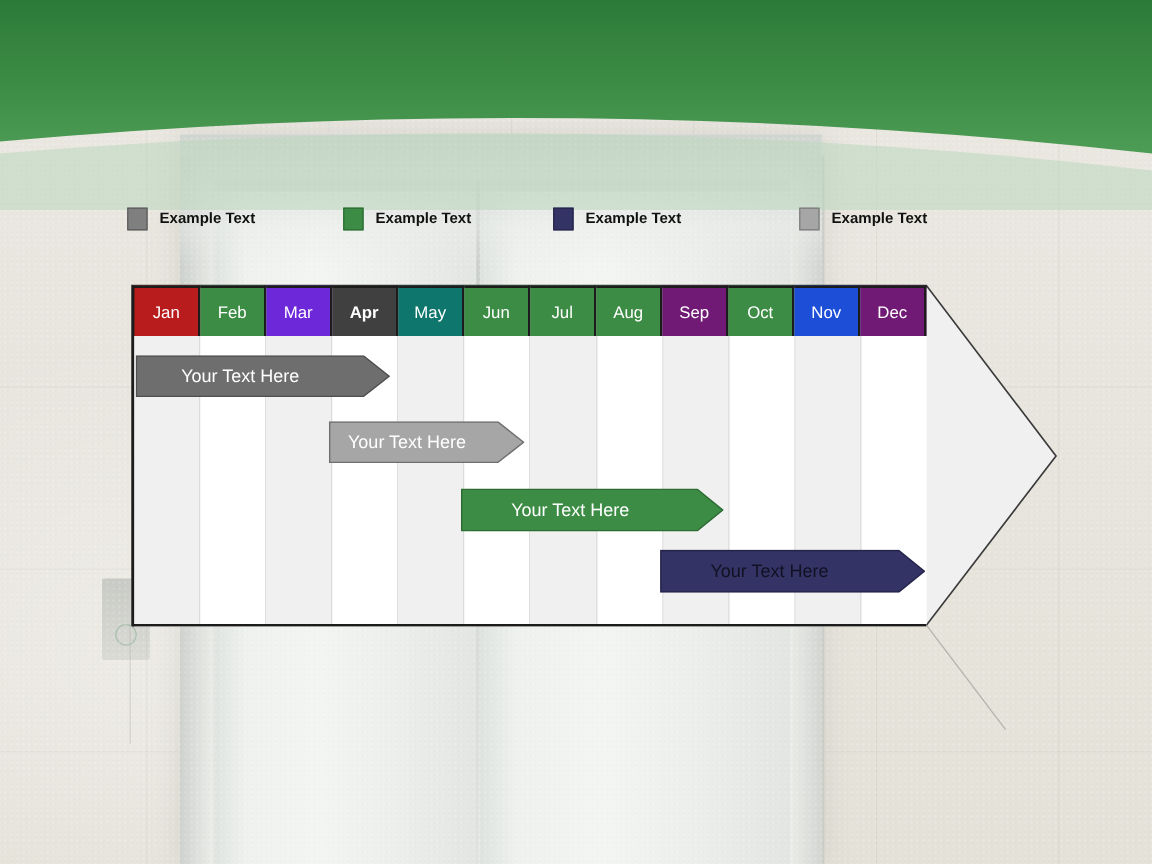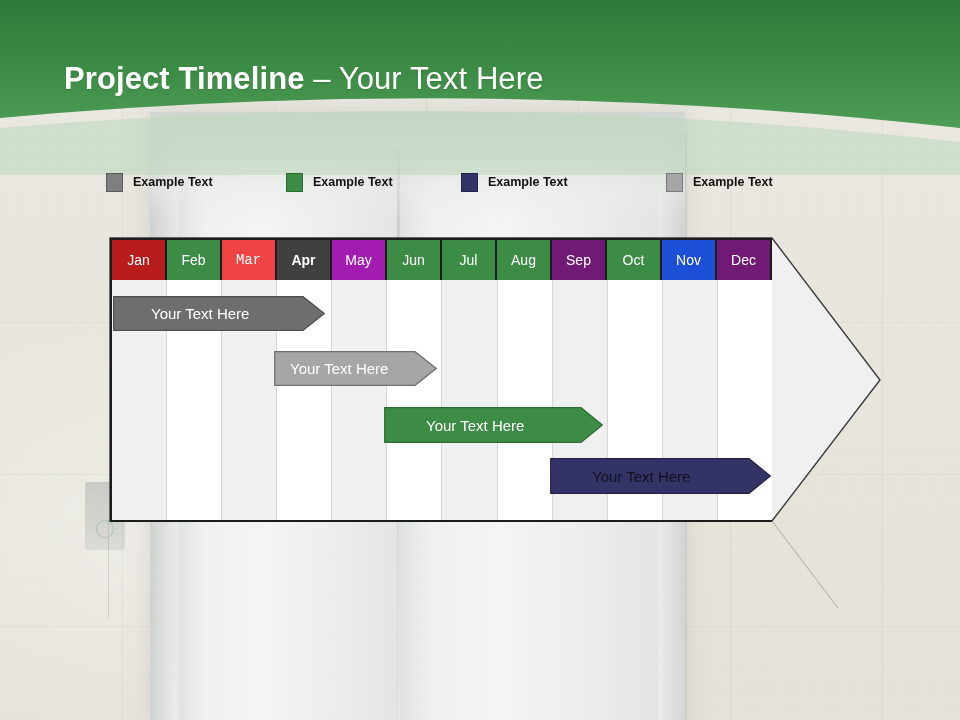--- a/index.html
+++ b/index.html
@@ -264,23 +264,20 @@
           <stop offset="100%" stop-color="#4e9d57"></stop>
         </linearGradient>
       </defs>
 
       <path d="M0,128 Q480,88 960,142 L960,175 L0,175 Z" fill="#bcd7bd" opacity="0.55"></path>
 
       <path d="M0,0 L960,0 L960,128 Q480,74 0,118 Z" fill="url(#gHead)"></path>
     </svg>
   </div>
 
-  <div class="title">
-    <span class="strong">Project Timeline</span><span class="light"> – Your Text Here</span>
-  </div>
 
   <div class="legend">
       <div class="legend-item" style="left: 0px;">
         <span class="legend-swatch" style="background: rgb(127, 127, 127); border: 1px solid rgb(90, 90, 90);"></span>
         <span class="legend-label">Example Text</span>
       </div>
       <div class="legend-item" style="left: 180px;">
         <span class="legend-swatch" style="background: rgb(61, 140, 69); border: 1px solid rgb(44, 107, 50);"></span>
         <span class="legend-label">Example Text</span>
       </div>
@@ -296,23 +293,23 @@
 
   <svg class="big-arrow" width="960" height="720" viewBox="0 0 960 720">
     <path d="M110,238 L772,238 L880,380 L772,521 L110,521 Z" fill="#f0f0f0" stroke="#3a3a3a" stroke-width="1.4"></path>
     <path d="M772,521 L838,608" stroke="#b4b4ae" stroke-width="1.1" fill="none"></path>
   </svg>
 
   <div class="grid">
     <div class="month-head">
         <div class="month-cell" style="background: #b91c1c;">Jan</div>
         <div class="month-cell" style="background: rgb(61, 140, 69);">Feb</div>
-        <div class="month-cell" style="background: #ef4444; font-family: Liberation Mono, monospace;">Mar</div>
+        <div class="month-cell" style="background: #6d28d9;">Mar</div>
         <div class="month-cell" style="background: #404040; font-weight: bold;">Apr</div>
-        <div class="month-cell" style="background: #a21caf;">May</div>
+        <div class="month-cell" style="background: #0f766e;">May</div>
         <div class="month-cell" style="background: rgb(61, 140, 69);">Jun</div>
         <div class="month-cell" style="background: rgb(61, 140, 69);">Jul</div>
         <div class="month-cell" style="background: rgb(61, 140, 69);">Aug</div>
         <div class="month-cell" style="background: #701a75;">Sep</div>
         <div class="month-cell" style="background: rgb(61, 140, 69);">Oct</div>
         <div class="month-cell" style="background: #1d4ed8; text-align: right;">Nov</div>
         <div class="month-cell" style="background: #701a75;">Dec</div>
       </div>
     <div class="body-cols">
         <div class="body-col alt"></div>

